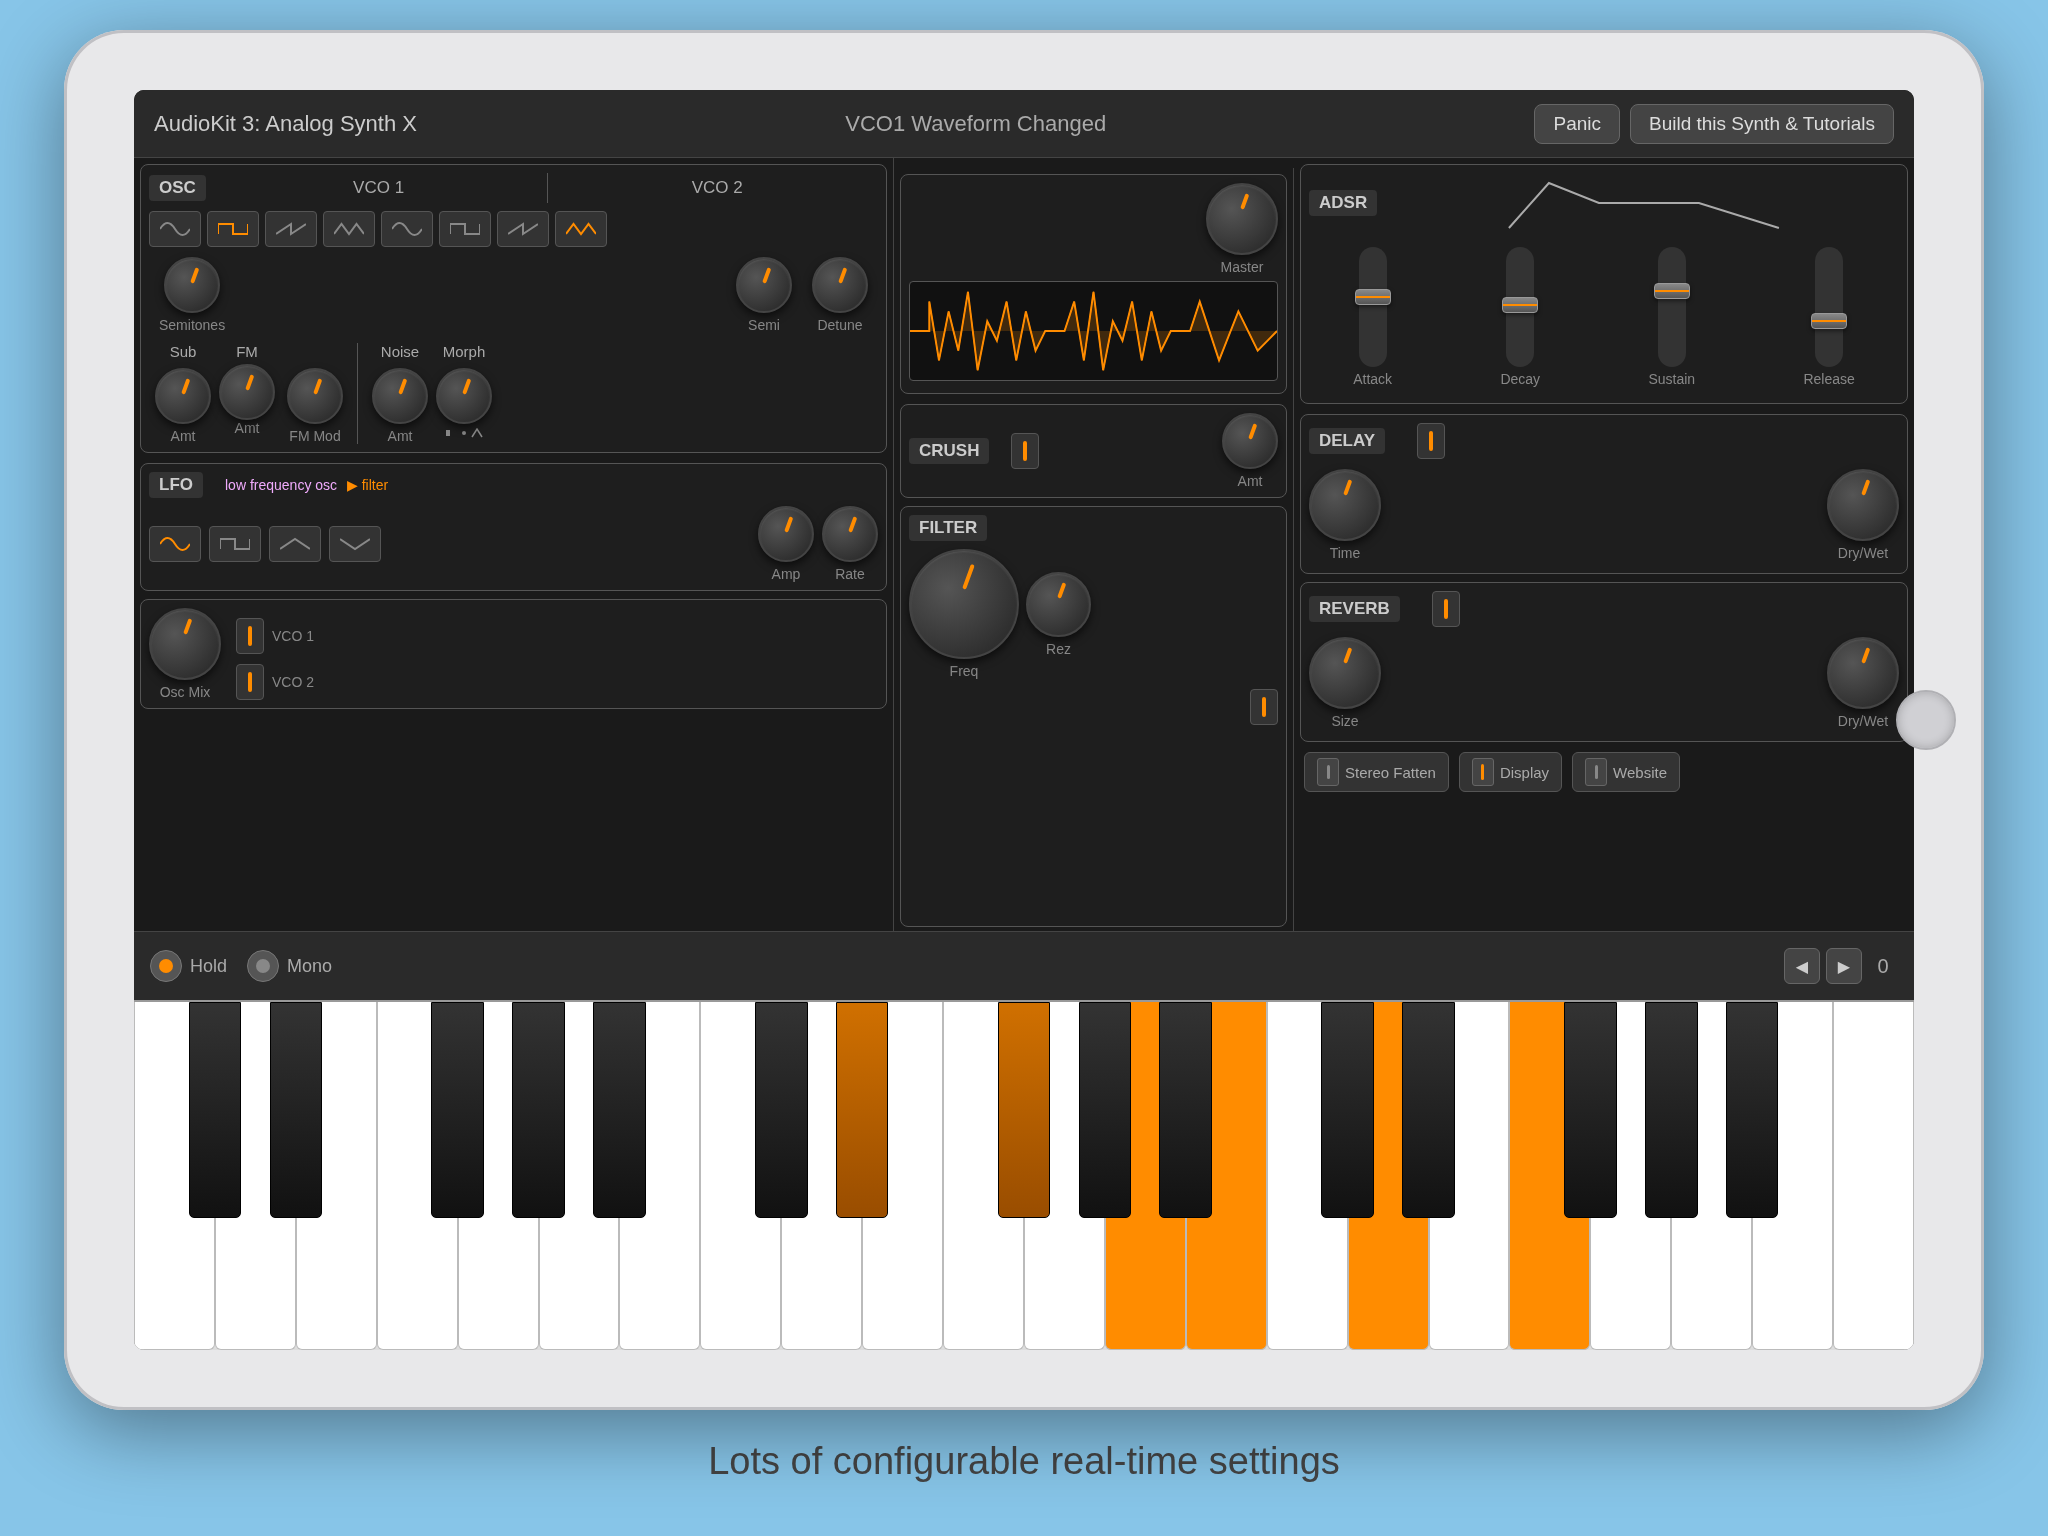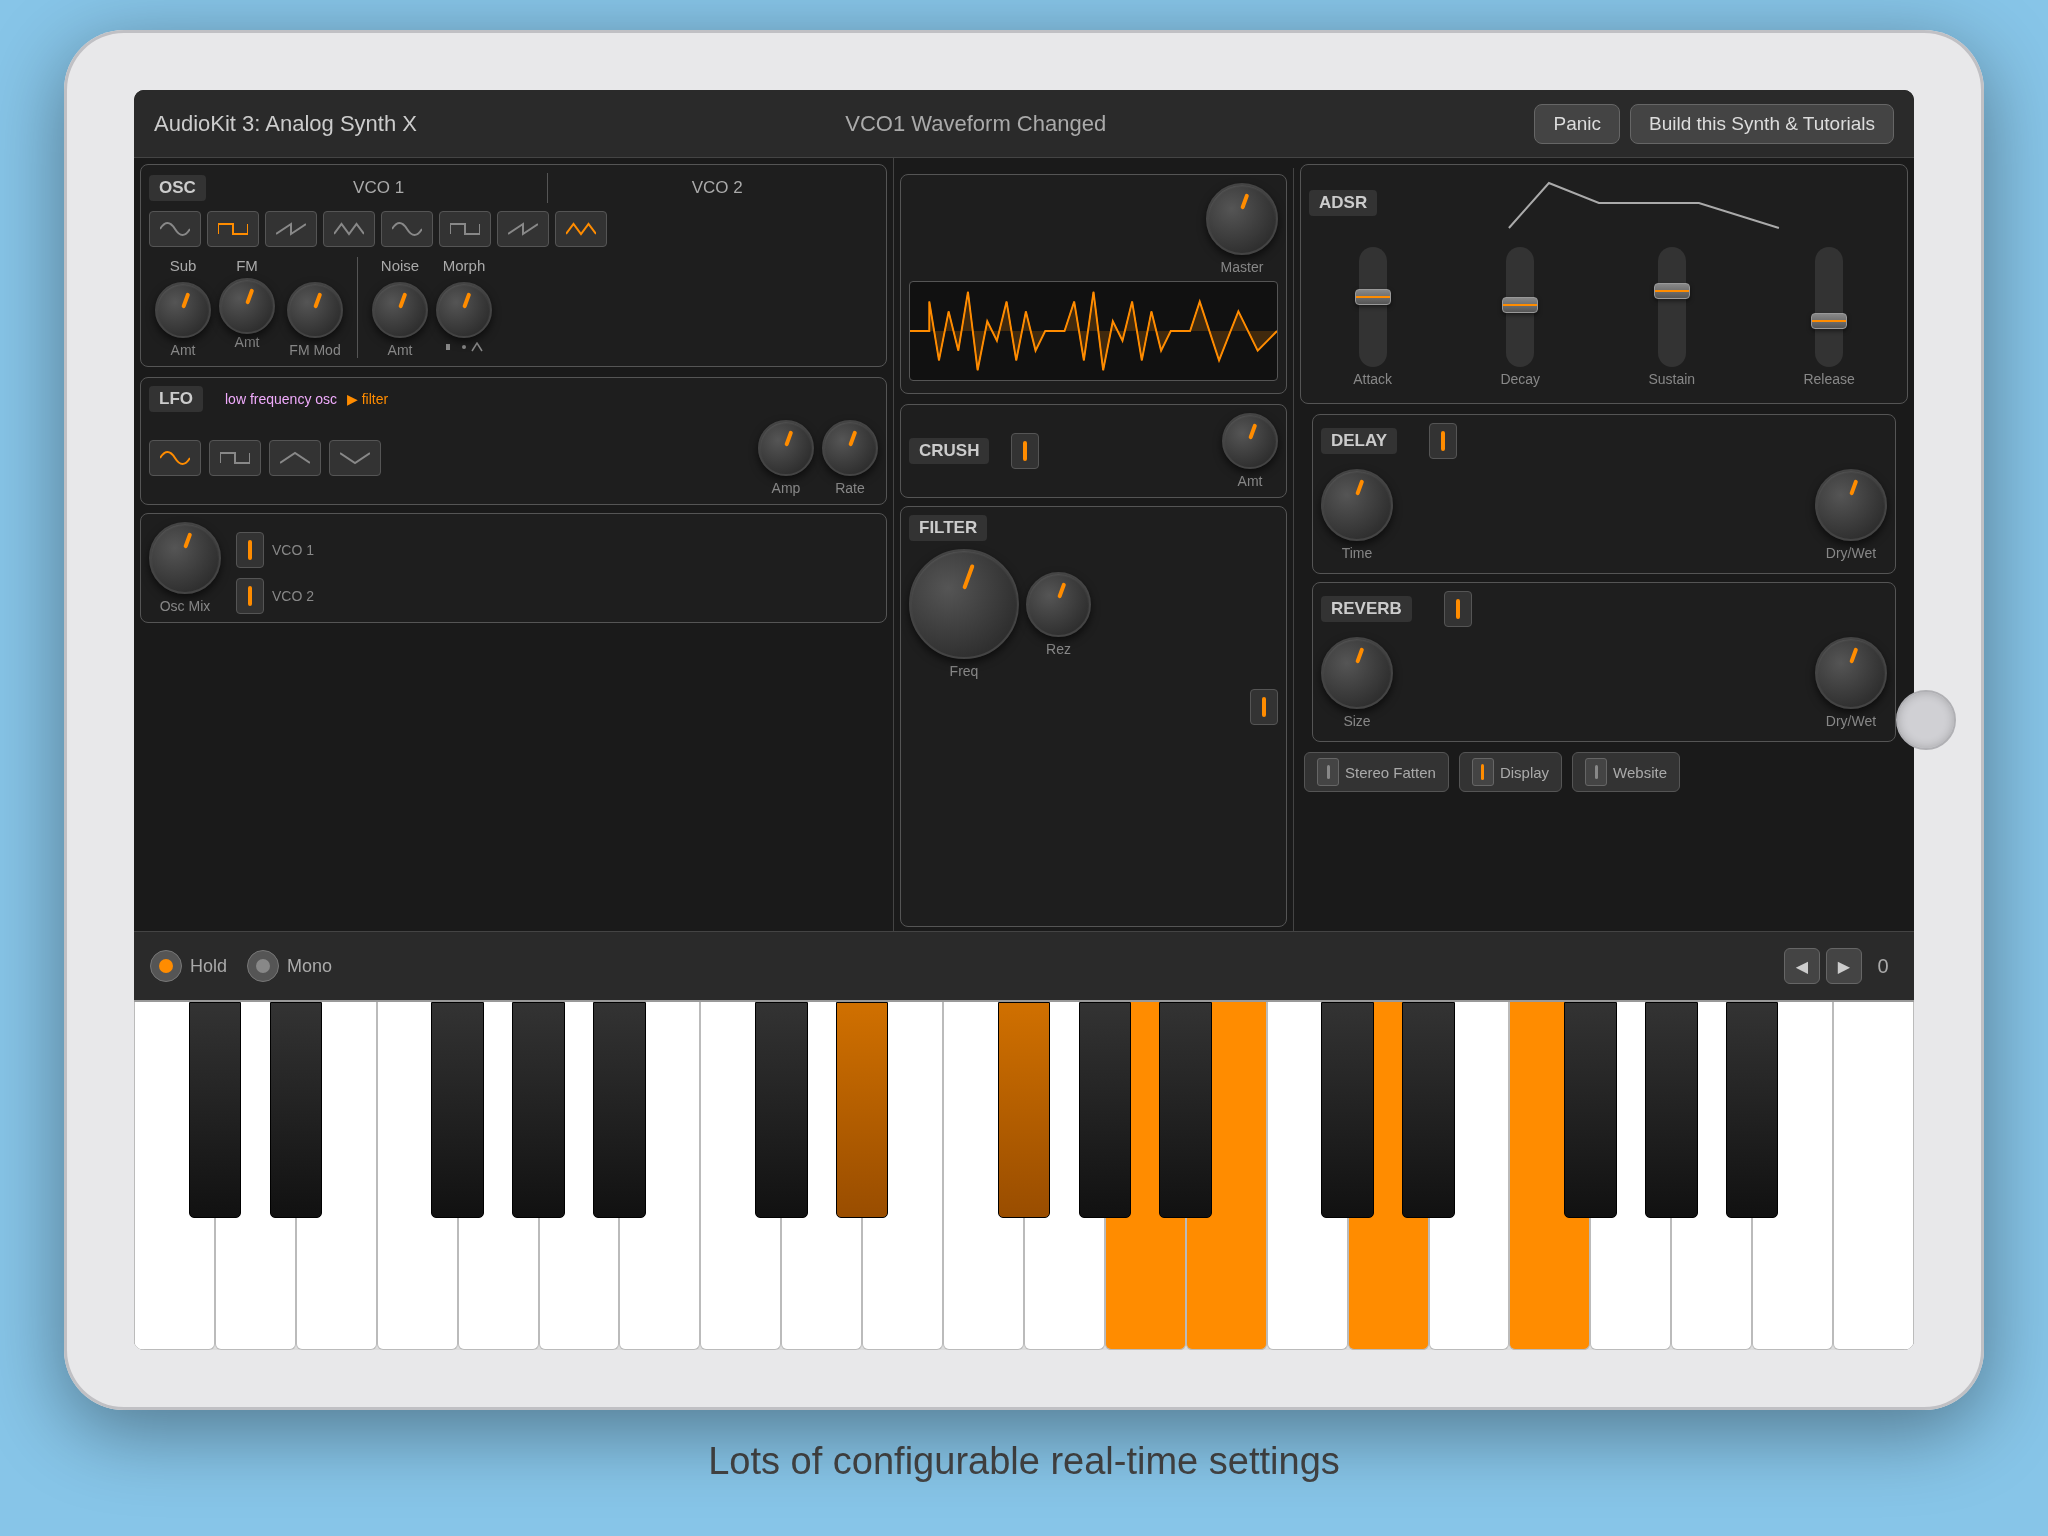--- a/index.html
+++ b/index.html
@@ -357,21 +357,21 @@
 
     .slider-label {
       color: #888;
       font-size: 14px;
     }
 
     .fx-section {
       background: #1e1e1e;
       border: 1px solid #555;
       border-radius: 8px;
-      margin: 4px 18px;
+      margin: 4px 6px;
       padding: 8px;
       flex: 0 0 auto;
     }
 
     .fx-row {
       display: flex;
       align-items: center;
       gap: 15px;
       padding: 4px 0;
     }
@@ -686,20 +686,35 @@
                     <path d="M0,15 L15,5 L15,15 L30,5" stroke="#888" fill="none" stroke-width="2"></path>
                   </svg>
               </div>
               <div class="waveform-btn active">
                 <svg viewBox="0 0 30 20">
                     <path d="M0,15 L7.5,5 L15,15 L22.5,5 L30,15" stroke="#ff8c00" fill="none" stroke-width="2"></path>
                   </svg>
               </div>
             </div>
 
+            <div style="display:flex; gap:20px; align-items:flex-end; padding: 0 10px;">
+              <div class="knob-group">
+                <div class="knob"></div>
+                <span class="knob-label">Semitones</span>
+              </div>
+              <div style="flex:1"></div>
+              <div class="knob-group">
+                <div class="knob"></div>
+                <span class="knob-label">Semi</span>
+              </div>
+              <div class="knob-group">
+                <div class="knob"></div>
+                <span class="knob-label">Detune</span>
+              </div>
+            </div>
 
             <div style="display:flex; gap:8px; margin-top:10px; padding: 0 6px;">
               <div style="display:flex; flex-direction:column; align-items:center; gap:4px;">
                 <span class="sub-label">Sub</span>
                 <div class="knob"></div>
                 <span class="knob-label">Amt</span>
               </div>
               <div style="display:flex; flex-direction:column; align-items:center; ">
                 <span class="sub-label">FM</span>
                 <div class="knob"></div>

